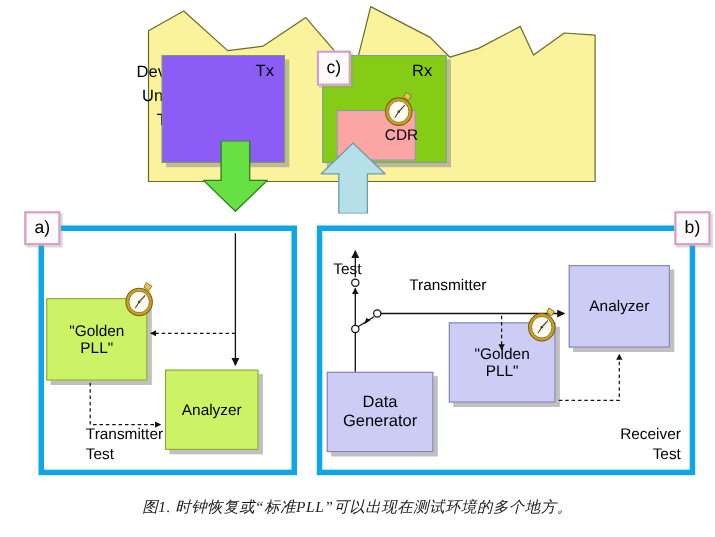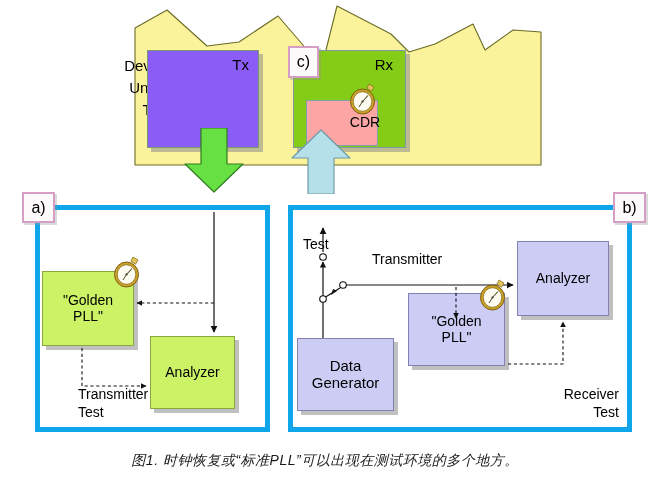--- a/index.html
+++ b/index.html
@@ -147,21 +147,21 @@
   .stopwatch{position:absolute; z-index:35;}
   #sw-cdr{left:348px; top:82px; width:32px; height:34px;}
   #sw-a{left:112px;  top:255px; width:32px; height:34px;}
   #sw-b{left:478px;  top:278px; width:32px; height:34px;}
 
   
   #figure-caption{
     position:absolute;
     left:0; right:0; top:452px;
     text-align:center;
-    font-family:Liberation Sans, sans-serif;
+    font-family:Liberation Serif, serif;
     font-style:italic;
     font-size:14px;
     color:#1a1a1a;
     letter-spacing:0.5px;
   }
 </style>
 </head>
 <body>
 
 <div id="stage">

